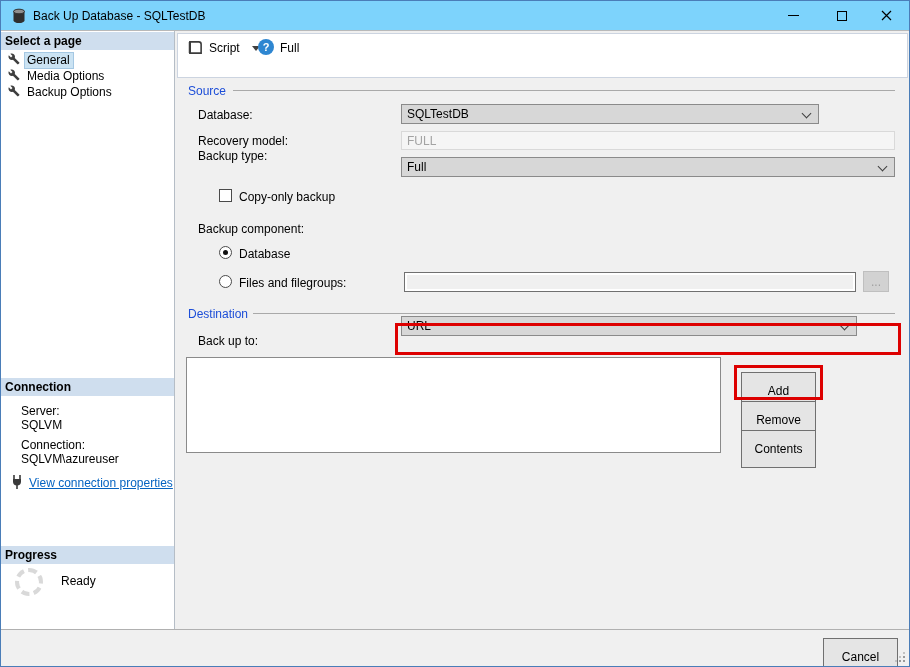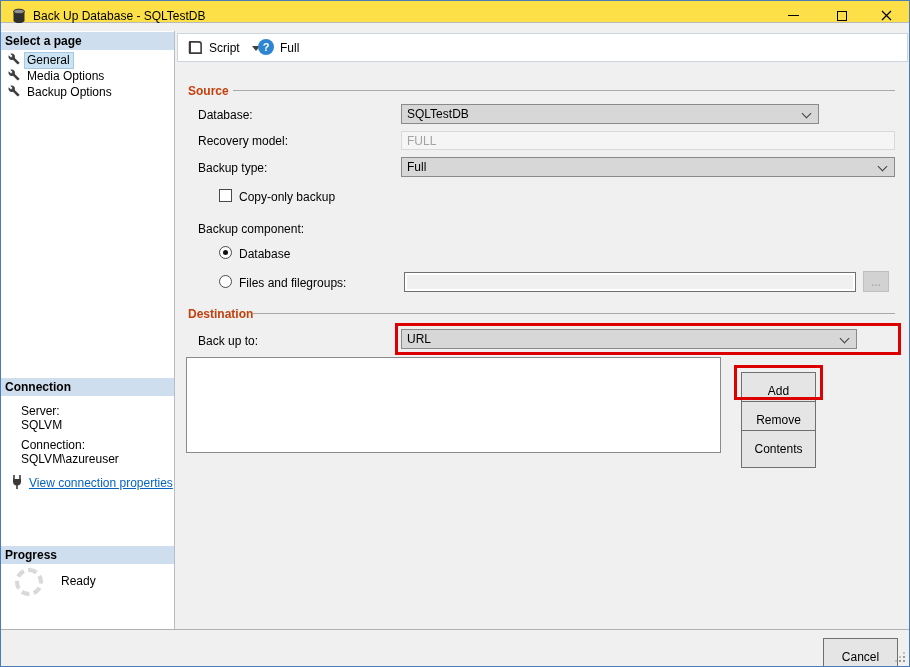--- a/index.html
+++ b/index.html
@@ -3,55 +3,55 @@
 <meta charset="utf-8">
 <style>
   * { margin:0; padding:0; box-sizing:border-box; }
   html,body { width:910px; height:667px; }
   body { font-family:"Liberation Sans", sans-serif; font-size:12px; color:#000; }
 
   .window { position:absolute; left:0; top:0; width:910px; height:667px;
             background:#f0f0f0; border:1px solid #4a7db8; overflow:hidden; }
 
   
-  .titlebar { position:absolute; left:0; top:0; width:908px; height:22px;
-              background:#fde047; border-bottom:1px solid #b9b9b9;padding-left:24px; }
+  .titlebar { position:absolute; left:0; top:0; width:908px; height:30px;
+              background:#7dd3fc; border-bottom:1px solid #b9b9b9;padding-left:24px; }
   .title-text { position:absolute; left:32px; top:8px; font-size:12px; color:#000; white-space:nowrap; }
   .winbtn { position:absolute; top:0; width:45px; height:29px; display:flex; align-items:center; justify-content:center; }
   .min-glyph { width:11px; height:1px; background:#000; }
   .max-glyph { width:10px; height:10px; border:1px solid #000; background:transparent; }
 
   
   .sidebar { position:absolute; left:0; top:30px; width:174px; height:598px;
              background:#ffffff; border-right:1px solid #b5bdc6; }
   .side-header { position:absolute; left:0; width:173px; height:18px; background:#cfdeee;
                  font-weight:bold; padding:2px 0 0 4px; }
   .page-item { position:absolute; left:0; width:173px; height:16px; cursor:default; }
   .page-item .wrench { position:absolute; left:7px; top:1px; }
   .page-item .pl { position:absolute; left:24px; top:1px; padding:0 3px 1px 2px; white-space:nowrap; }
   .page-item.selected .pl { background:#cbe3f3; outline:1px solid #a5c8e3; }
   .side-text { position:absolute; left:20px; white-space:nowrap; }
   .link { position:absolute; left:28px; color:#0563c1; text-decoration:underline; white-space:nowrap; cursor:pointer; }
   .spinner { position:absolute; left:14px; top:567px; width:28px; height:28px;
              border:4px dashed #d9d9d9; border-radius:50%; }
 
   
-  .toolbar { position:absolute; left:176px; top:32px; width:731px; height:29px;
+  .toolbar { position:absolute; left:176px; top:32px; width:731px; height:45px;
              background:#ffffff; border:1px solid #ccd4e0; }
   .tb-label { position:absolute; top:7px; white-space:nowrap; }
   .tb-caret { position:absolute; left:64px; top:12px; width:0; height:0;
               border:4px solid transparent; border-top:5px solid #404040; }
   .help-circle { position:absolute; left:80px; top:5px; width:16px; height:16px; border-radius:50%;
                  background:#2e86d1; color:#fff; font-weight:bold; font-size:11px;
                  display:flex; align-items:center; justify-content:center; }
   .help-circle::after { content:"?"; }
 
   
   .lbl { position:absolute; white-space:nowrap; }
-  .section-title { position:absolute; white-space:nowrap; color:#c2410c;font-weight:bold; }
+  .section-title { position:absolute; white-space:nowrap; color:#1d4ed8; }
   .hrule { position:absolute; height:1px; background:#a9a9a9; }
 
   .combo { position:absolute; height:20px; background:#d7d7d7; border:1px solid #8a8a8a;
            padding:2px 20px 0 5px; cursor:default; }
   .combo .chev { position:absolute; right:8px; top:5px; width:7px; height:7px;
                  border-right:1.5px solid #3f3f3f; border-bottom:1.5px solid #3f3f3f;
                  transform:rotate(45deg); }
   .txt-disabled { position:absolute; height:19px; background:#f5f5f5; border:1px solid #d9d9d9;
                   color:#a3a3a3; padding:2px 0 0 5px; }
   .txt-field { position:absolute; height:20px; background:#f0f0f0; border:1px solid #707070;
@@ -163,21 +163,21 @@
   <div class="combo" style="left:400px;top:103px;width:418px">
     <span>SQLTestDB</span>
     <span class="chev"></span>
   </div>
 
   <span class="lbl" style="left:197px;top:133px">Recovery model:</span>
   <div class="txt-disabled" style="left:400px;top:130px;width:494px">
     <span>FULL</span>
   </div>
 
-  <span class="lbl" style="left:197px;top:160px">Backup type:</span>
+  <span class="lbl" style="left:197px;top:148px">Backup type:</span>
   <div class="combo" style="left:400px;top:156px;width:494px">
     <span>Full</span>
     <span class="chev"></span>
   </div>
 
   <div class="checkbox" style="left:218px;top:188px"></div>
   <span class="lbl" style="left:238px;top:189px">Copy-only backup</span>
 
   <span class="lbl" style="left:197px;top:221px">Backup component:</span>
 
@@ -190,21 +190,21 @@
     <span></span>
   </div>
   <div class="btn-browse">
     <span>...</span>
   </div>
 
   <span class="section-title" style="left:187px;top:306px">Destination</span>
   <div class="hrule" style="left:252px;top:312px;width:642px"></div>
 
   <span class="lbl" style="left:197px;top:333px">Back up to:</span>
-  <div class="combo" style="left:400px;top:328px;width:456px">
+  <div class="combo" style="left:400px;top:315px;width:456px">
     <span>URL</span>
     <span class="chev"></span>
   </div>
   <div class="annotation" style="left:394px;top:322px;width:506px;height:32px"></div>
 
   <div class="listbox"></div>
 
   <div class="btn" style="left:740px;top:371px">
     <span>Add</span>
   </div>

